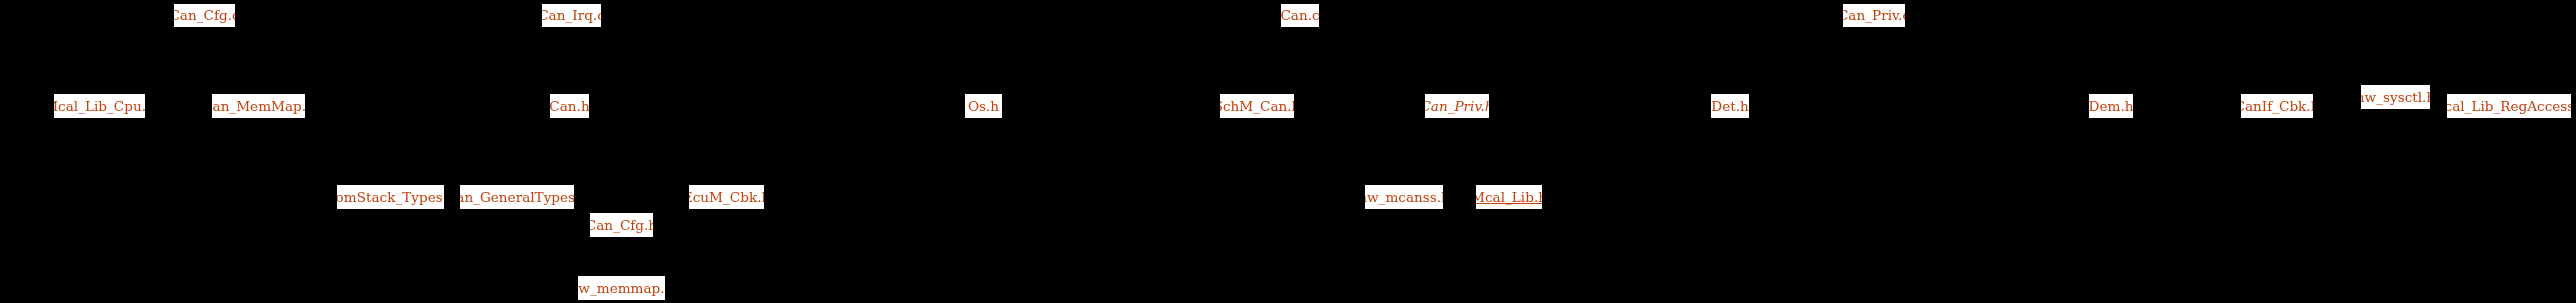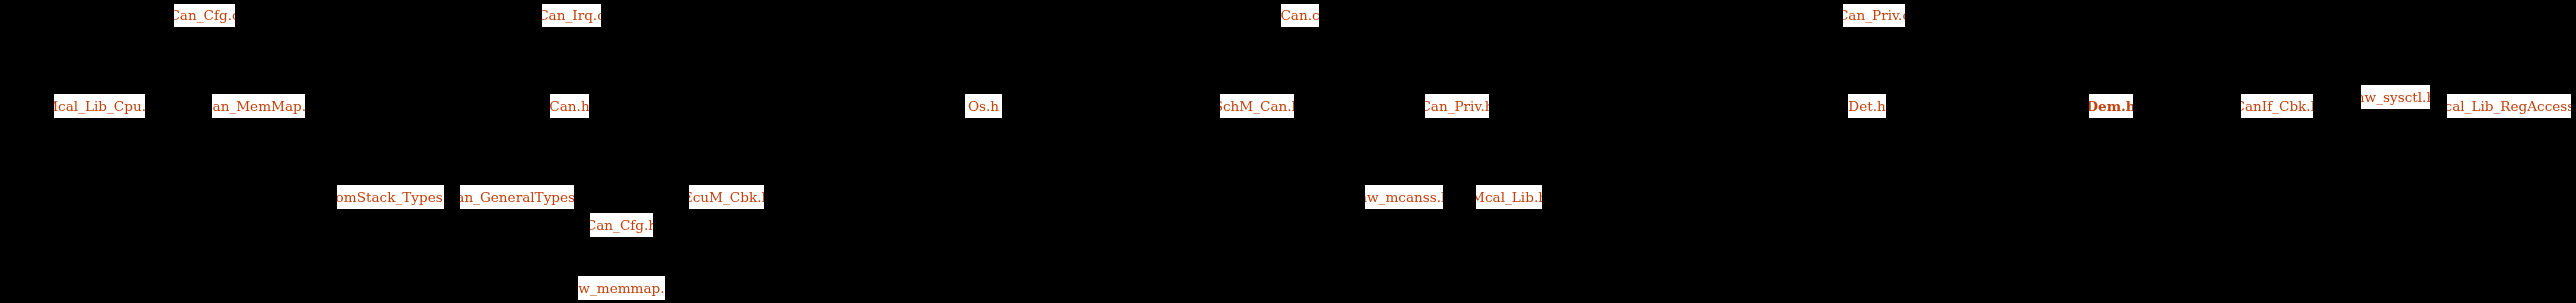--- a/index.html
+++ b/index.html
@@ -35,27 +35,27 @@
 <div id="canvas">
     <div class="node" style="left: 173px; top: 2.7px; width: 63px; height: 25.5px;">Can_Cfg.c</div>
     <div class="node" style="left: 508px; top: 2.7px; width: 61px; height: 25.5px; margin-left: 33px;">Can_Irq.c</div>
     <div class="node" style="left: 1280px; top: 2.7px; width: 40px; height: 25.5px;">Can.c</div>
     <div class="node" style="left: 1842px; top: 2.7px; width: 64px; height: 25.5px;">Can_Priv.c</div>
     <div class="node" style="left: 53px; top: 93px; width: 93px; height: 25.5px;">Mcal_Lib_Cpu.h</div>
     <div class="node" style="left: 211px; top: 93px; width: 95px; height: 25.5px;">Can_MemMap.h</div>
     <div class="node" style="left: 549px; top: 93px; width: 41px; height: 25.5px; text-align: right;">Can.h</div>
     <div class="node" style="left: 964px; top: 93px; width: 39px; height: 25.5px;">Os.h</div>
     <div class="node" style="left: 1219px; top: 93px; width: 76px; height: 25.5px;">SchM_Can.h</div>
-    <div class="node" style="left: 1424px; top: 93px; width: 66px; height: 25.5px;">Can_Priv.h</div>
-    <div class="node" style="left: 1847px; top: 93px; width: 40px; height: 25.5px;">Det.h</div>
-    <div class="node" style="left: 2088px; top: 93px; width: 46px; height: 25.5px; font-weight: bold;">Dem.h</div>
+    <div class="node" style="left: 1424px; top: 93px; width: 66px; height: 25.5px; font-style: italic;">Can_Priv.h</div>
+    <div class="node" style="left: 1710px; top: 93px; width: 40px; height: 25.5px;">Det.h</div>
+    <div class="node" style="left: 2088px; top: 93px; width: 46px; height: 25.5px;">Dem.h</div>
     <div class="node" style="left: 2240px; top: 93px; width: 74px; height: 25.5px;">CanIf_Cbk.h</div>
     <div class="node" style="left: 2360px; top: 84px; width: 71px; height: 25.5px;">hw_sysctl.h</div>
     <div class="node" style="left: 2446px; top: 93px; width: 126px; height: 25.5px;">Mcal_Lib_RegAccess.h</div>
     <div class="node" style="left: 336px; top: 184px; width: 109px; height: 25.5px;">ComStack_Types.h</div>
     <div class="node" style="left: 459px; top: 184px; width: 116px; height: 25.5px;">Can_GeneralTypes.h</div>
     <div class="node" style="left: 589px; top: 184px; width: 65px; height: 25.5px; margin-top: 28px;">Can_Cfg.h</div>
     <div class="node" style="left: 688px; top: 184px; width: 77px; height: 25.5px;">EcuM_Cbk.h</div>
     <div class="node" style="left: 1364px; top: 184px; width: 80px; height: 25.5px;">hw_mcanss.h</div>
-    <div class="node" style="left: 1475px; top: 184px; width: 68px; height: 25.5px;">Mcal_Lib.h</div>
+    <div class="node" style="left: 1475px; top: 184px; width: 68px; height: 25.5px; text-decoration: underline;">Mcal_Lib.h</div>
     <div class="node" style="left: 577px; top: 275px; width: 89px; height: 25.5px;">hw_memmap.h</div>
   </div>
 
 
 </body></html>

